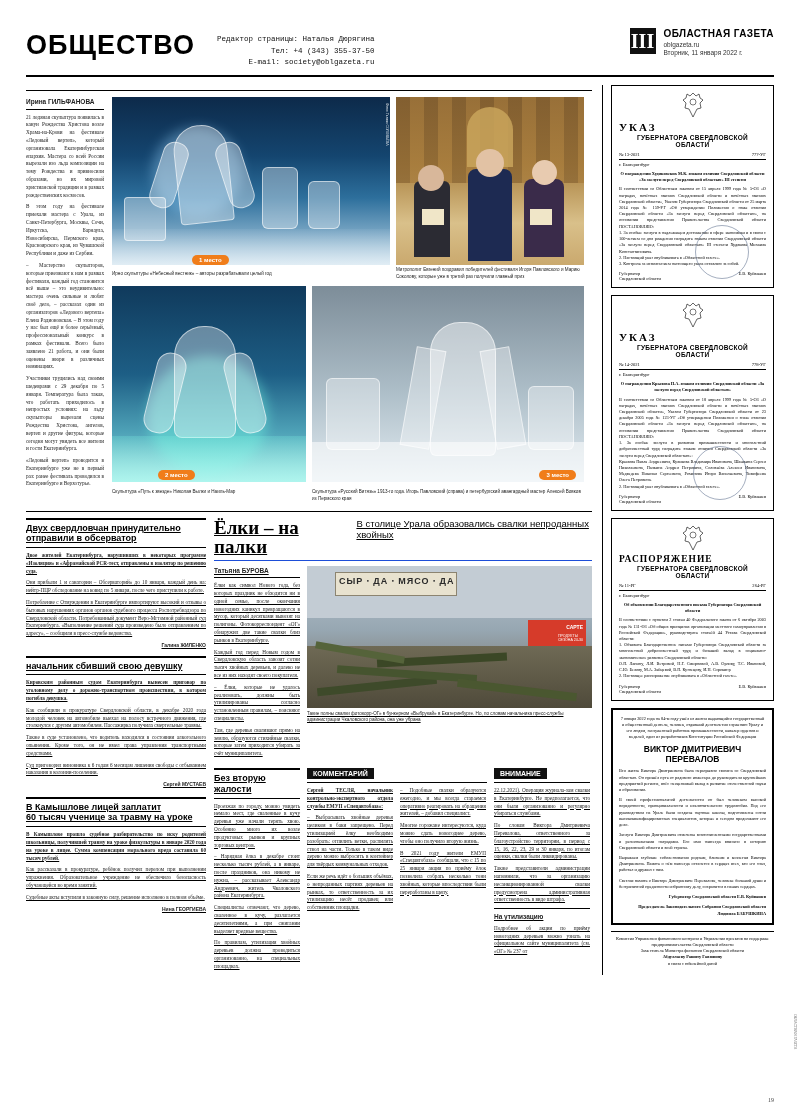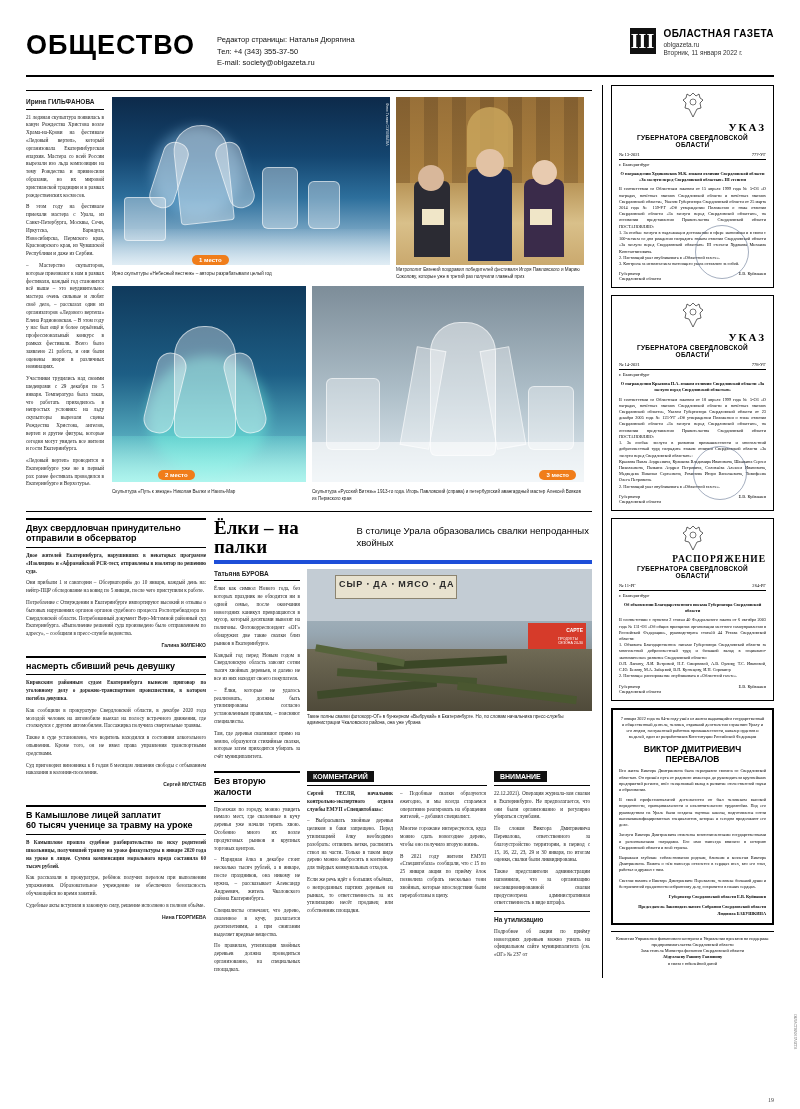--- a/index.html
+++ b/index.html
@@ -4,21 +4,21 @@
 <style>
   html,body{margin:0;padding:0;background:#cfcfcf;}
   body{font-family:"Liberation Serif", serif;}
   .page{
     width:800px;height:1109px;background:#fff;position:relative;overflow:hidden;
     box-sizing:border-box;padding:28px 26px 18px 26px;
   }
   
   .masthead{display:flex;align-items:flex-start;border-bottom:2px solid #000;padding-bottom:6px;}
   .mh-title{font-family:"Liberation Sans",sans-serif;font-weight:bold;font-size:27px;letter-spacing:1px;line-height:1;padding-top:4px;}
-  .mh-editor{font-family:Liberation Sans, sans-serif;font-size:7.5px;line-height:1.55;margin-left:22px;padding-top:6px;color:#111;}
+  .mh-editor{font-family:Liberation Mono, monospace;font-size:7.5px;line-height:1.55;margin-left:22px;padding-top:6px;color:#111;text-align:right;}
   .mh-right{margin-left:auto;display:flex;align-items:flex-start;gap:8px;}
   .mh-page{font-family:"Liberation Serif",serif;font-weight:bold;font-size:20px;background:#111;color:#fff;width:26px;height:26px;display:flex;align-items:center;justify-content:center;}
   .mh-brand{font-family:"Liberation Sans",sans-serif;text-align:left;}
   .mh-brand .b1{font-size:10px;font-weight:bold;letter-spacing:.4px;}
   .mh-brand .b2{font-size:6.5px;color:#333;margin-top:2px;}
   .mh-brand .b3{font-size:6.5px;color:#333;margin-top:1px;}
 
   
   .body{display:flex;gap:10px;margin-top:8px;}
   .left{width:566px;}
@@ -54,21 +54,21 @@
 
   .boxhead{font-family:"Liberation Sans",sans-serif;font-weight:bold;font-size:9px;line-height:1.2;border-top:2px solid #000;border-bottom:1px solid #000;padding:3px 0;}
   .sign{font-family:"Liberation Sans",sans-serif;font-weight:bold;font-size:5px;text-align:right;margin-top:3px;}
 
   .tag{display:inline-block;background:#111;color:#fff;font-family:"Liberation Sans",sans-serif;font-weight:bold;font-size:7px;padding:2px 6px;}
   .tag-row{display:flex;gap:4px;align-items:center;border-bottom:1px solid #000;padding-bottom:3px;margin-bottom:4px;}
 
   
   .doc{border:1px solid #000;padding:6px 7px;margin-bottom:7px;}
   .doc-crest{width:22px;height:26px;margin:0 auto 3px;display:block;}
-  .doc-t1{font-family:"Liberation Serif",serif;font-weight:bold;font-size:11px;text-align:right;letter-spacing:2px;}
+  .doc-t1{font-family:"Liberation Serif",serif;font-weight:bold;font-size:11px;text-align:left;letter-spacing:2px;}
   .doc-t2{font-family:"Liberation Sans",sans-serif;font-size:6.5px;text-align:center;font-weight:bold;letter-spacing:.3px;margin-top:1px;}
   .doc-meta{display:flex;justify-content:space-between;font-size:4.6px;margin-top:4px;border-bottom:1px solid #000;padding-bottom:2px;}
   .doc-city{font-size:4.6px;margin-top:2px;}
   .doc-body{font-size:4.3px;line-height:1.45;text-align:justify;margin-top:3px;}
   .doc-sign{display:flex;justify-content:space-between;font-size:4.4px;margin-top:4px;}
   .stamp{position:absolute;width:52px;height:52px;border:1px solid #5a6b8a;border-radius:50%;opacity:.55;}
 
   .vc-box{border:2px solid #000;padding:6px;margin-top:4px;}
   .vc-title{font-family:"Liberation Sans",sans-serif;font-weight:bold;font-size:8.5px;text-align:center;}
   .vc-body{font-size:4.3px;line-height:1.45;text-align:justify;margin-top:4px;}
@@ -199,60 +199,60 @@
         <div class="col" style="width:86px;"></div>
         <div class="col" style="width:472px;column-count:1;">
           <div style="display:flex;gap:8px;">
             <div style="flex:1"></div>
           </div>
         </div>
       </div>
 
       <div style="border-top:1px solid #000;margin-top:4px;"></div>
 
-      <div style="display:flex;gap:8px;margin-top:6px;">
+      <div style="display:flex;gap:8px;margin-top:6px;text-decoration:underline;">
 
         <div style="width:180px;">
 
           <div class="boxhead">
             <div>Двух свердловчан принудительно</div>
             <div>отправили в обсерватор</div>
           </div>
           <div class="col" style="width:100%;margin-top:4px;">
             <p style="font-weight:bold">Двое жителей Екатеринбурга, нарушивших в некоторых программе «Изоляция» и «Афрамайской PCR-тест, отправлены в изолятор по решению суда.</p>
             <p>Они прибыли 1 и санатории – Обсерваторий» до 10 января, каждый день на: нейтр-ПЦР обследование на ковид по 5 января, после чего приступили к работе.</p>
             <p>Потребление с Отмуждении в Екатеринбурге импортируют высокий и отзывы о бытовых нарушениях органов органов судебного процесса Роспотребнадзора по Свердловской области. Потребованный документ Веро-Мгтомной районный суд Екатеринбурга. «Выполнение решений суда произведено было отправлением по адресу», – сообщили в пресс-службе ведомства.</p>
             <div class="sign">Галина ЖИЛЕНКО</div>
           </div>
 
           <div class="boxhead" style="margin-top:6px;">
-            <div>насмерть сбивший речь девушку</div>
+            <div>начальник сбивший свою девушку</div>
           </div>
           <div class="col" style="width:100%;margin-top:4px;">
             <p style="font-weight:bold">Кировским районным судом Екатеринбурга вынесен приговор по уголовному делу о дорожно-транспортном происшествии, в котором погибла девушка.</p>
             <p>Как сообщили в прокуратуре Свердловской области, в декабре 2020 года молодой человек на автомобиле выехал на полосу встречного движения, где столкнулся с другим автомобилем. Пассажирка получила смертельные травмы.</p>
             <p>Также в суде установлено, что водитель находился в состоянии алкогольного опьянения. Кроме того, он не имел права управления транспортными средствами.</p>
             <p>Суд приговорил виновника к 6 годам 6 месяцам лишения свободы с отбыванием наказания в колонии-поселении.</p>
             <div class="sign">Сергей МУСТАЕВ</div>
           </div>
 
-          <div class="boxhead" style="margin-top:16px;">
+          <div class="boxhead" style="margin-top:8px;">
             <div>В Камышлове лицей заплатит</div>
             <div>60 тысяч ученице за травму на уроке</div>
           </div>
           <div class="col" style="width:100%;margin-top:4px;">
             <p style="font-weight:bold">В Камышлове прошло судебное разбирательство по иску родителей школьницы, получившей травму на уроке физкультуры в январе 2020 года на уроке в лицее. Сумма компенсации морального вреда составила 60 тысяч рублей.</p>
             <p>Как рассказали в прокуратуре, ребёнок получил перелом при выполнении упражнения. Образовательное учреждение не обеспечило безопасность обучающейся во время занятий.</p>
             <p>Судебные акты вступили в законную силу, решение исполнено в полном объёме.</p>
             <div class="sign">Нина ГЕОРГИЕВА</div>
           </div>
         </div>
 
         <div style="width:378px;">
-          <div style="display:flex;align-items:center;gap:19px;border-bottom:4px solid #1d4ed8;padding-bottom:4px;">
+          <div style="display:flex;align-items:flex-start;gap:19px;border-bottom:1px solid #1d4ed8;padding-bottom:4px;">
             <div class="sec-title">Ёлки – на палки</div>
             <div class="sec-sub">В столице Урала образовались свалки непроданных хвойных</div>
           </div>
 
           <div style="display:flex;gap:7px;margin-top:5px;">
             <div class="col" style="width:86px;">
               <div class="byline">Татьяна БУРОВА</div>
               <p>Ёлки как символ Нового года, без которых праздник не обходится ни в одной семье, после окончания новогодних каникул превращаются в мусор, который десятками вывозят на полигоны. Фотокорреспондент «ОГ» обнаружил две такие свалки близ рынков в Екатеринбурге.</p>
               <p>Каждый год перед Новым годом в Свердловскую область завозят сотни тысяч хвойных деревьев, и далеко не все из них находят своего покупателя.</p>
               <p>– Ёлки, которые не удалось реализовать, должны быть утилизированы согласно установленным правилам, – поясняют специалисты.</p>

